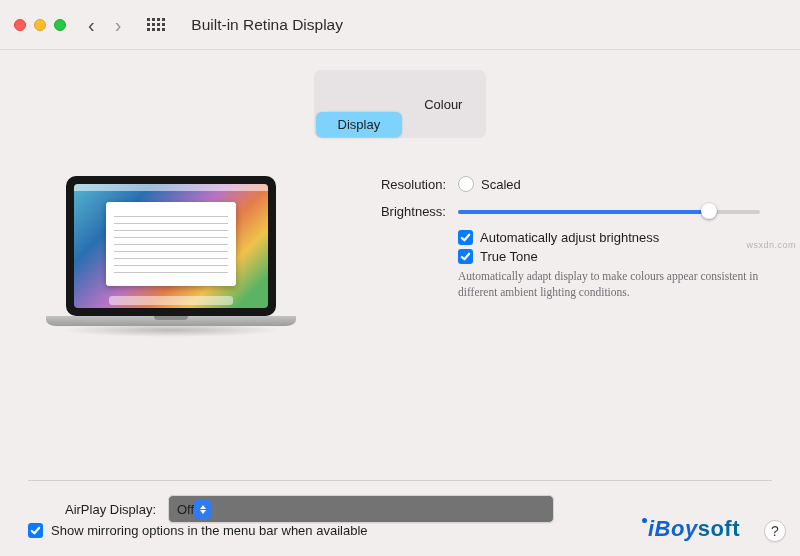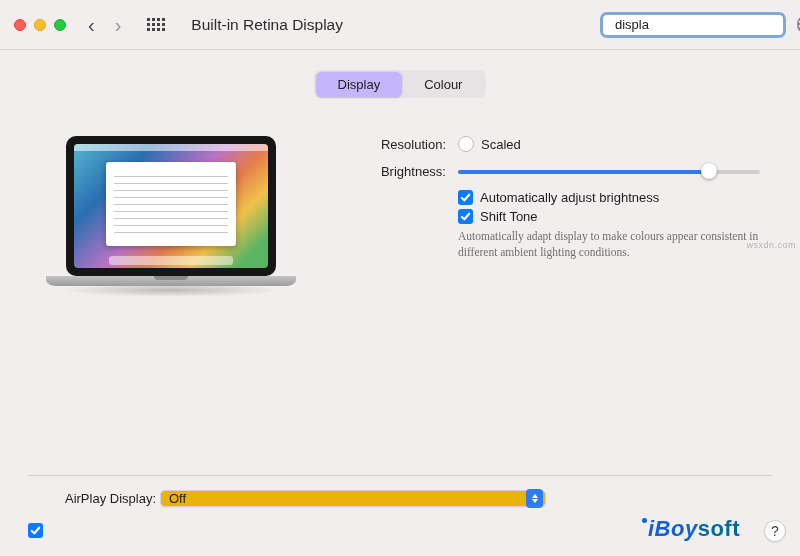--- a/index.html
+++ b/index.html
@@ -61,22 +61,23 @@
     display: flex;
     background: #e7e3e4;
     border-radius: 7px; padding: 1.5px;
   }
   .seg button {
     border: none; background: transparent;
     padding: 5px 22px; font-size: 13px;
     border-radius: 6px; color: #222;
   }
   .seg button.sel {
-    background: #c4b5fd;
+    background: #7dd3fc;
     box-shadow: 0 0.5px 2px rgba(0,0,0,.18);
+    margin-top: 40px;
   }
 
   .content { position: relative; padding: 8px 24px 0 24px; }
 
   
   .laptop {
     position: absolute; left: 46px; top: 32px;
     width: 250px;
   }
   .screen {
@@ -168,26 +169,26 @@
   }
 
   .note { color: #6f6f73; font-size: 11.5px; line-height: 1.35; margin-top: 3px; max-width: 310px; font-family: Liberation Serif, serif; }
 
   .footer {
     position: absolute; left: 0; right: 0; bottom: 0;
     padding: 0 28px 18px;
   }
   .hr { border-top: 1px solid #d4cdcd; margin: 0 0 14px; }
 
-  .airplay-row { display: flex; align-items: center; gap: 4px; margin-bottom: 16px; }
+  .airplay-row { display: flex; align-items: center; gap: 12px; }
   .airplay-lbl { width: 128px; text-align: right; }
   .select {
-    flex: 0 0 386px; height: 17px;
-    background: #eab308; border: 1px solid #d6d2d2; border-radius: 5px;
-    display: flex; align-items: center; justify-content: space-between;
+    flex: 0 0 386px; height: 28px;
+    background: #737373; border: 1px solid #d6d2d2; border-radius: 5px;
+    display: flex; align-items: center; 
     padding: 0 2px 0 8px; font-size: 13px;
     box-shadow: 0 0.5px 1px rgba(0,0,0,.06);
   }
   .select .chev {
     width: 17px; height: 19px; background: #2f7af5; border-radius: 4px;
     display: flex; flex-direction: column; align-items: center; justify-content: center;
     gap: 1px;
   }
   .select .chev b {
     width: 0; height: 0; border-left: 3.5px solid transparent; border-right: 3.5px solid transparent;
@@ -242,28 +243,20 @@
       <b></b>
       <b></b>
       <b></b>
       <b></b>
       <b></b>
       <b></b>
       <b></b>
       <b></b>
   </div>
   <div class="title">Built-in Retina Display</div>
-  <div class="search">
-    <svg viewBox="0 0 16 16">
-        <circle cx="7" cy="7" r="5"></circle>
-        <line x1="11" y1="11" x2="15" y2="15"></line>
-      </svg>
-    <input type="text" value="displa" style="">
-    <div class="clear">✕</div>
-  </div>
 </div>
 
 <div class="seg-wrap">
   <div class="seg">
     <button class="sel">Display</button>
     <button>Colour</button>
   </div>
 </div>
 
 <div class="content">
@@ -312,21 +305,21 @@
               </svg>
             </span>
           <span>Automatically adjust brightness</span>
         </div>
         <div class="check-opt">
           <span class="check">
               <svg viewBox="0 0 12 12">
                 <polyline points="2,6.5 4.8,9 10,3"></polyline>
               </svg>
             </span>
-          <span>Shift Tone</span>
+          <span>True Tone</span>
         </div>
         <div class="note">Automatically adapt display to make colours appear consistent in different ambient lighting conditions.</div>
       </div>
     </div>
   </div>
 </div>
 
 <div class="wm">wsxdn.com</div>
 
 <div class="footer">
@@ -340,20 +333,21 @@
           <b class="dn"></b>
         </span>
     </div>
   </div>
   <div class="mirror-row">
     <span class="check">
         <svg viewBox="0 0 12 12">
           <polyline points="2,6.5 4.8,9 10,3"></polyline>
         </svg>
       </span>
+    <span>Show mirroring options in the menu bar when available</span>
   </div>
 </div>
 
 <div class="brand">
   <span class="dot"></span><span>iBoy</span><span>soft</span>
 </div>
 
 <div class="help">?</div>
 
 </body></html>

